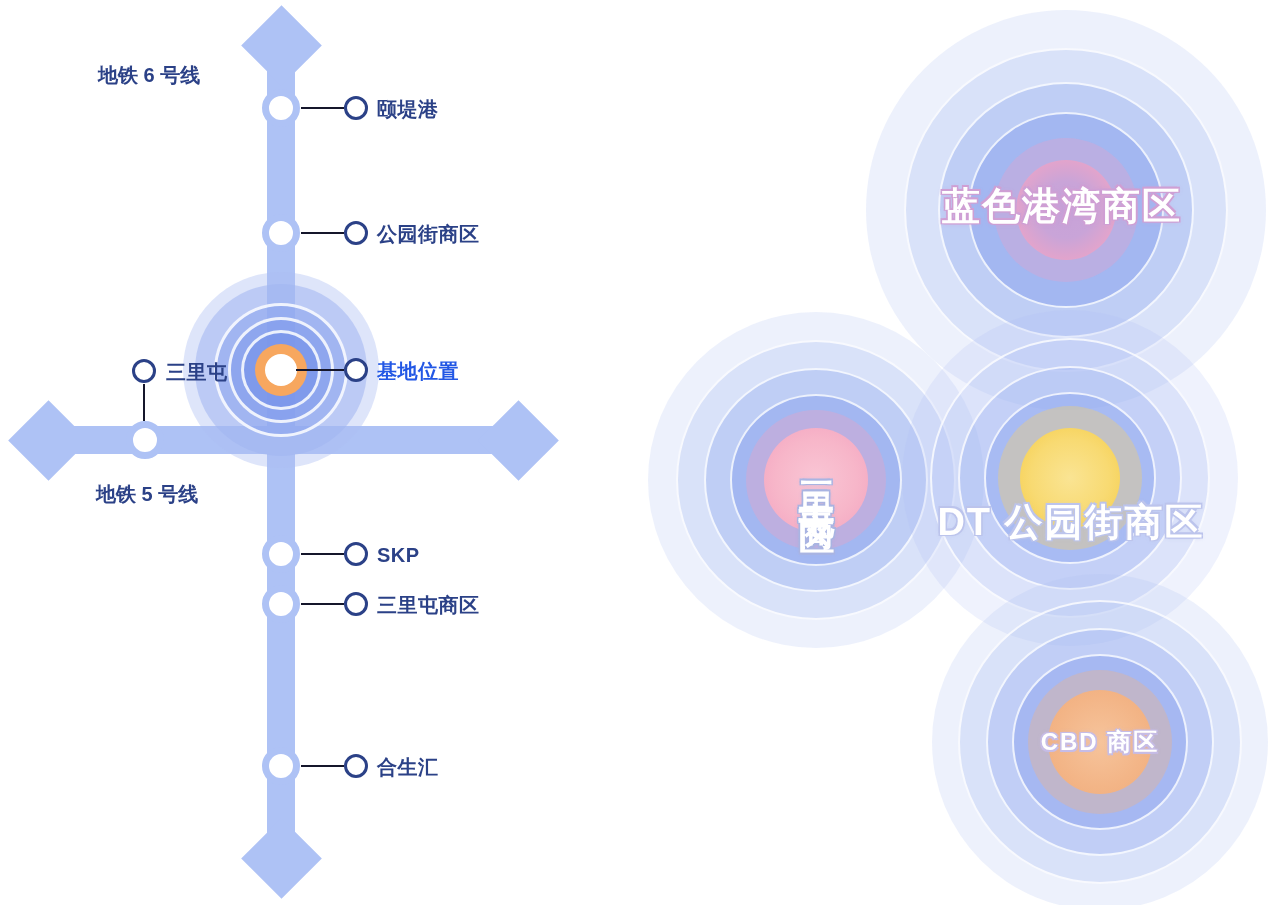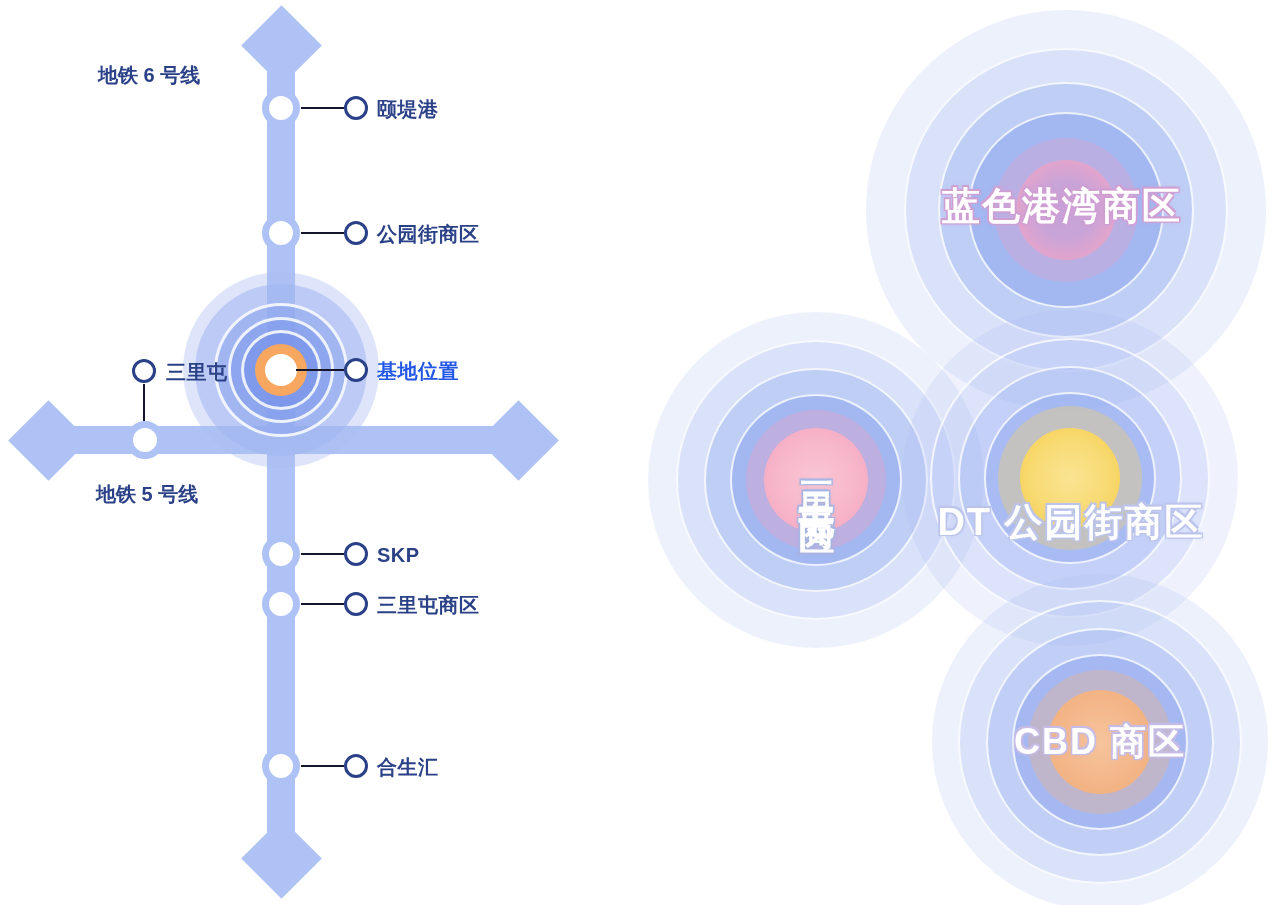--- a/index.html
+++ b/index.html
@@ -35,21 +35,21 @@
   
   .ring-border { border:2px solid rgba(255,255,255,0.8); }
   .ring-border3 { border:3px solid rgba(255,255,255,0.85); }
 
   .district-label { position:absolute; transform:translate(-50%,-50%); color:#ffffff;
                     font-weight:bold; white-space:nowrap; letter-spacing:2px; }
   .dl-solana { font-size:38px;
     text-shadow:-1.5px -1.5px 0 #cf9fd4, 1.5px -1.5px 0 #cf9fd4, -1.5px 1.5px 0 #cf9fd4, 1.5px 1.5px 0 #cf9fd4, 0 0 4px rgba(207,159,212,0.8); }
   .dl-dt { font-size:38px;
     text-shadow:-1.5px -1.5px 0 #bcc4ec, 1.5px -1.5px 0 #bcc4ec, -1.5px 1.5px 0 #bcc4ec, 1.5px 1.5px 0 #bcc4ec, 0 0 4px rgba(188,196,236,0.8); }
-  .dl-cbd { font-size:36px;
+  .dl-cbd { font-size:24px;
     text-shadow:-1.5px -1.5px 0 #c6bce6, 1.5px -1.5px 0 #c6bce6, -1.5px 1.5px 0 #c6bce6, 1.5px 1.5px 0 #c6bce6, 0 0 4px rgba(198,188,230,0.8); }
   .dl-sanlitun { font-size:36px; writing-mode:vertical-rl; text-orientation:upright;
     letter-spacing:10px;
     text-shadow:-1.5px -1.5px 0 #a9b4e2, 1.5px -1.5px 0 #a9b4e2, -1.5px 1.5px 0 #a9b4e2, 1.5px 1.5px 0 #a9b4e2, 0 0 4px rgba(169,180,226,0.8); }
 </style>
 </head>
 <body>
 
 <div id="canvas">
 

